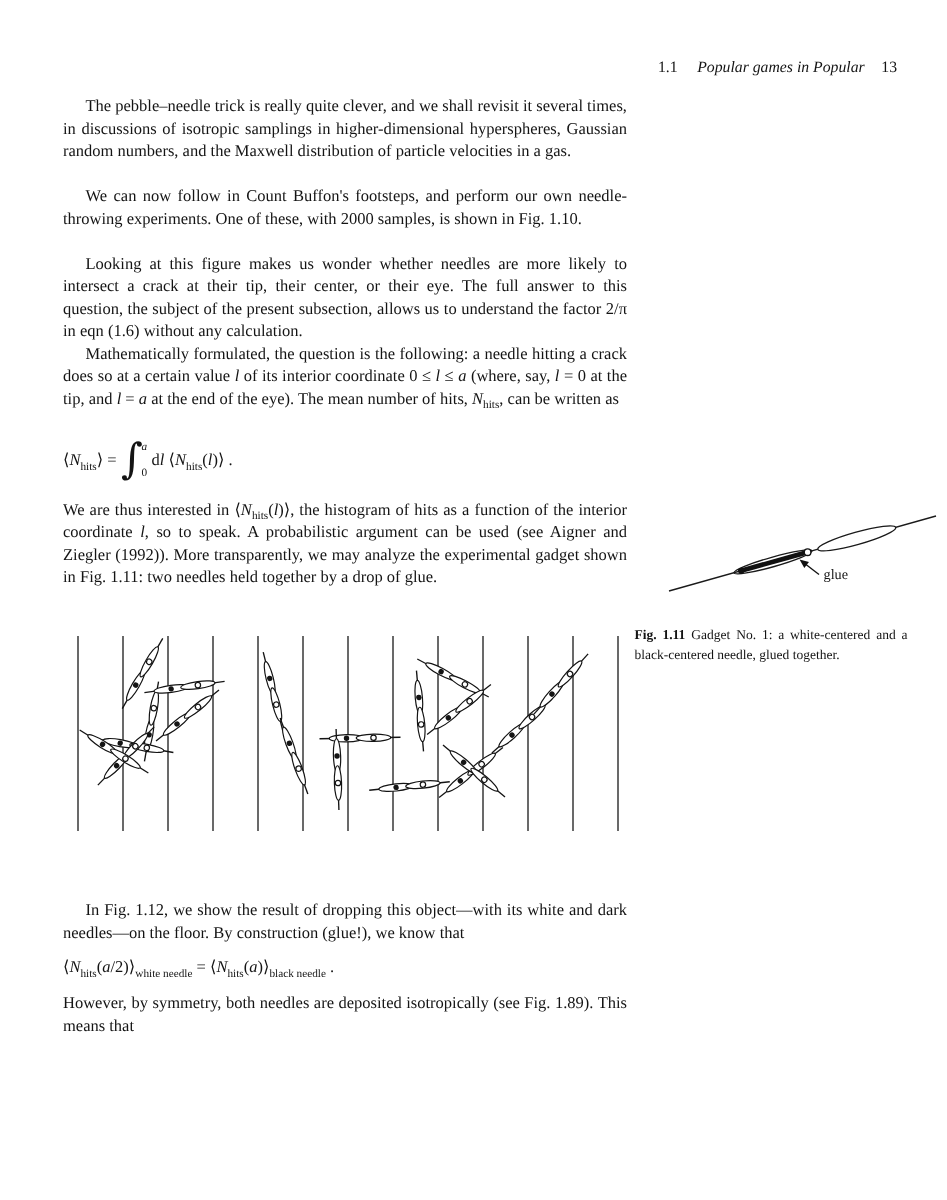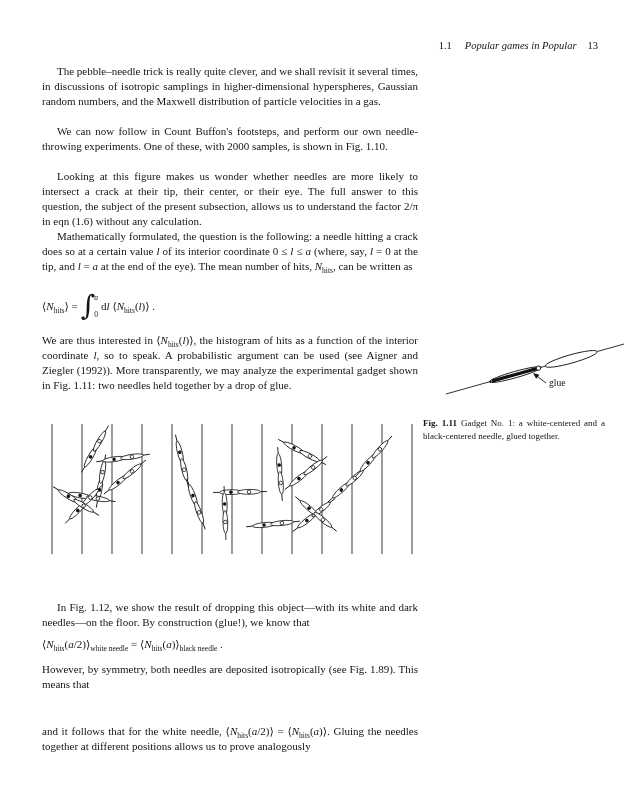--- a/index.html
+++ b/index.html
@@ -239,15 +239,14 @@
     </svg>
 
 
   <p class="para indent" style="top:600px;">In Fig. 1.12, we show the result of dropping this object—with its white and dark needles—on the floor. By construction (glue!), we know that</p>
 
   <div class="equation" style="top:638px;">⟨<i>N</i><sub>hits</sub>(<i>a</i>/2)⟩<sub>white needle</sub> = ⟨<i>N</i><sub>hits</sub>(<i>a</i>)⟩<sub>black needle</sub> .</div>
 
   <p class="para" style="top:662px;">However, by symmetry, both needles are deposited isotropically (see Fig. 1.89). This means that</p>
 
 
-  <p class="para" style="top:724px;">and it follows that for the white needle, ⟨<i>N</i><sub>hits</sub>(<i>a</i>/2)⟩ = ⟨<i>N</i><sub>hits</sub>(<i>a</i>)⟩. Gluing the needles together at different positions allows us to prove analogously</p>
 
 </div>
 
 </body></html>

